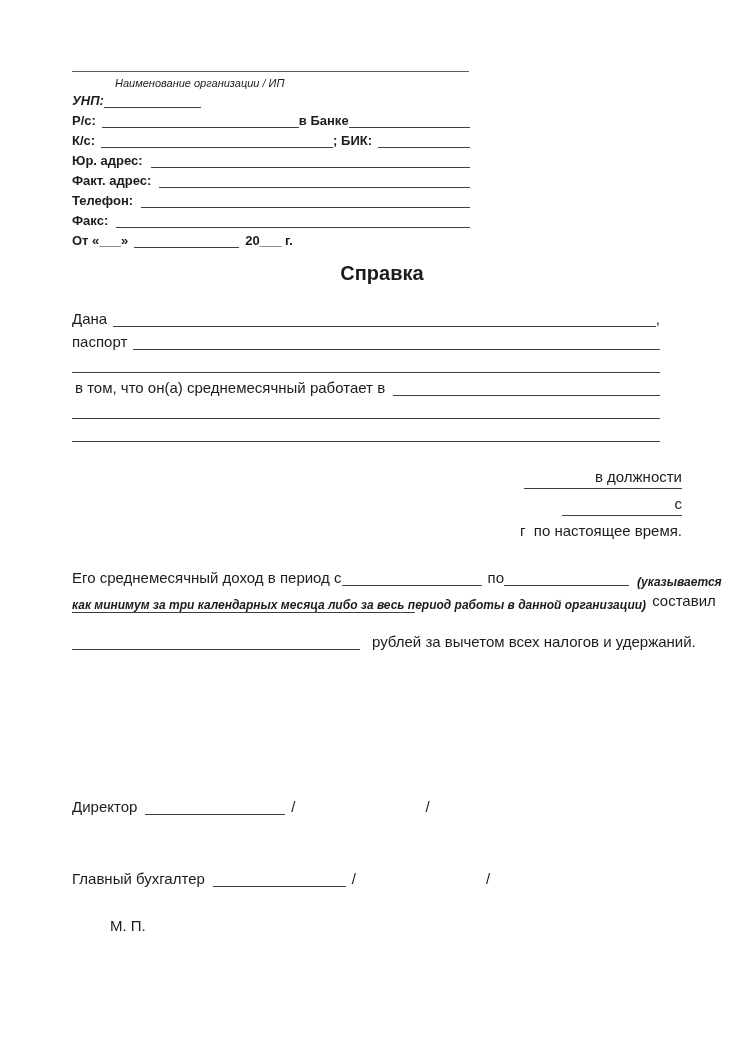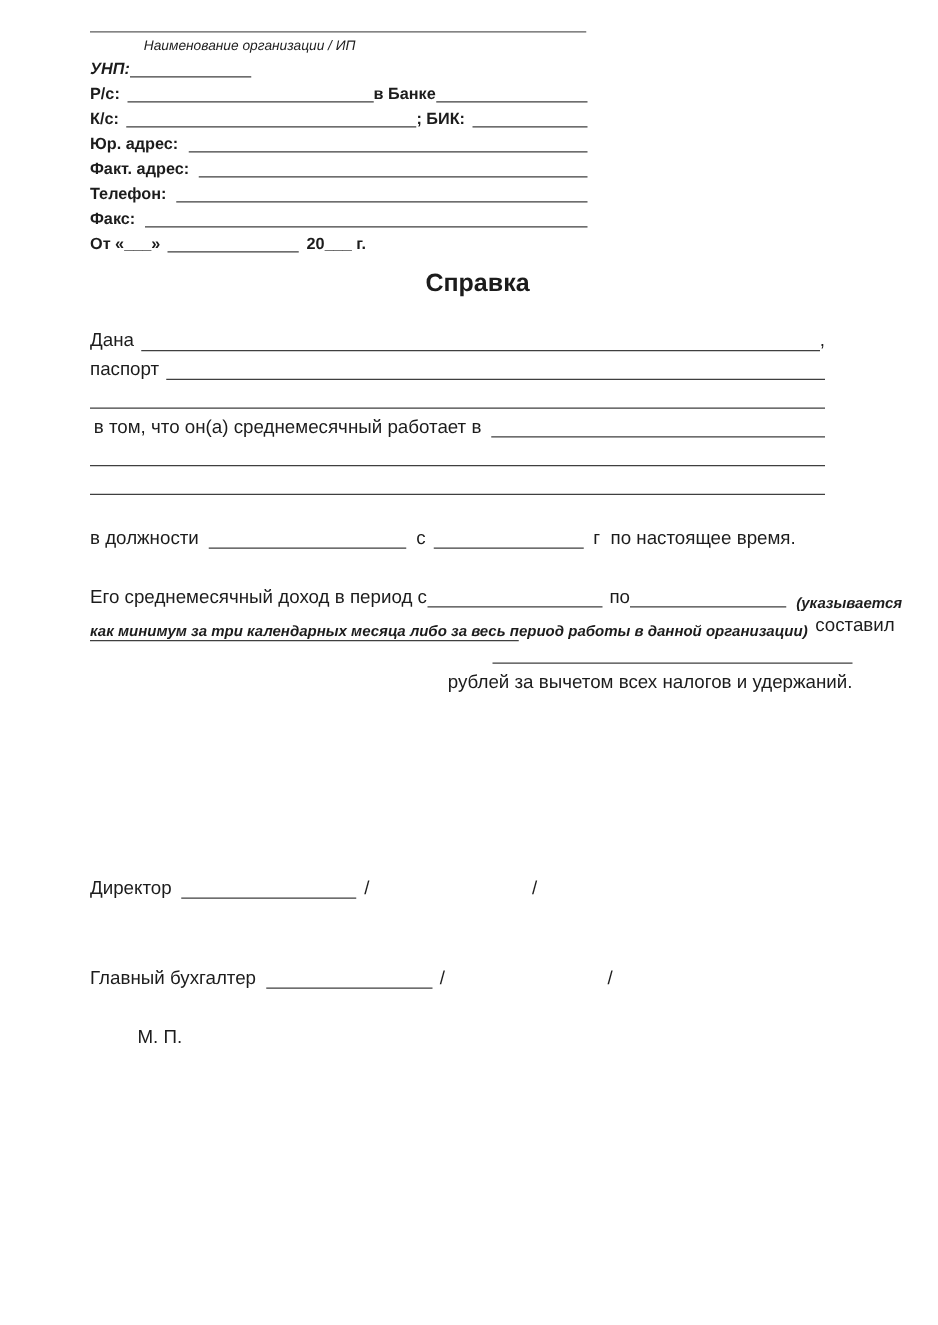--- a/index.html
+++ b/index.html
@@ -4,21 +4,21 @@
 <style>
   * { margin:0; padding:0; box-sizing:border-box; }
   html,body { background:#ffffff; }
   .page {
     position:relative;
     width:750px; height:1060px;
     background:#ffffff;
     color:#1c1c1c;
     font-family:"Liberation Sans", sans-serif;
     font-size:15px;
-    padding:20px 90px 0 72px;
+    padding:66px 90px 0 72px;
     overflow:hidden;
     border-radius:20px;
   }
   .row { display:flex; align-items:flex-end; }
   .t { white-space:pre; }
   .blank {
     height:0;
     border-bottom:1.3px solid #3f3f3f;
     margin-bottom:3px;
     flex:0 0 auto;
@@ -45,30 +45,30 @@
     text-align:center; margin-top:10px; margin-right:-32px;
   }
 
   
   .body-text { line-height:23px; }
   .mt-dana { margin-top:22px; }
   .full-blank-row { height:23px; }
   .full-blank-row .blank { width:100%; }
   .indent3 { padding-left:3px; }
 
-  .mt-pos { margin-top:20px; }
+  .mt-pos { margin-top:20px;flex-direction:column; }
   .w158 { width:158px; }
   .w120 { width:120px; }
   .mt-income { margin-top:24px; }
   .w140 { width:140px; }
   .w125 { width:125px; }
   .note { font-style:italic; font-size:12px; line-height:14px;font-weight:bold; }
   .note-lead { margin-left:8px; }
   .w343 { width:343px; }
-  .mt-rub { margin-top:14px;flex-direction:column; }
+  .mt-rub { margin-top:14px; }
   .w288 { width:288px; }
   .rub-text { margin-left:12px; }
   .wide { margin-right:-22px; }
 
   
   .mt-dir { margin-top:142px; }
   .mt-acct { margin-top:49px; }
   .mt-stamp { margin-top:24px; margin-left:38px; }
   .w140b { width:140px; }
   .w133 { width:133px; }

